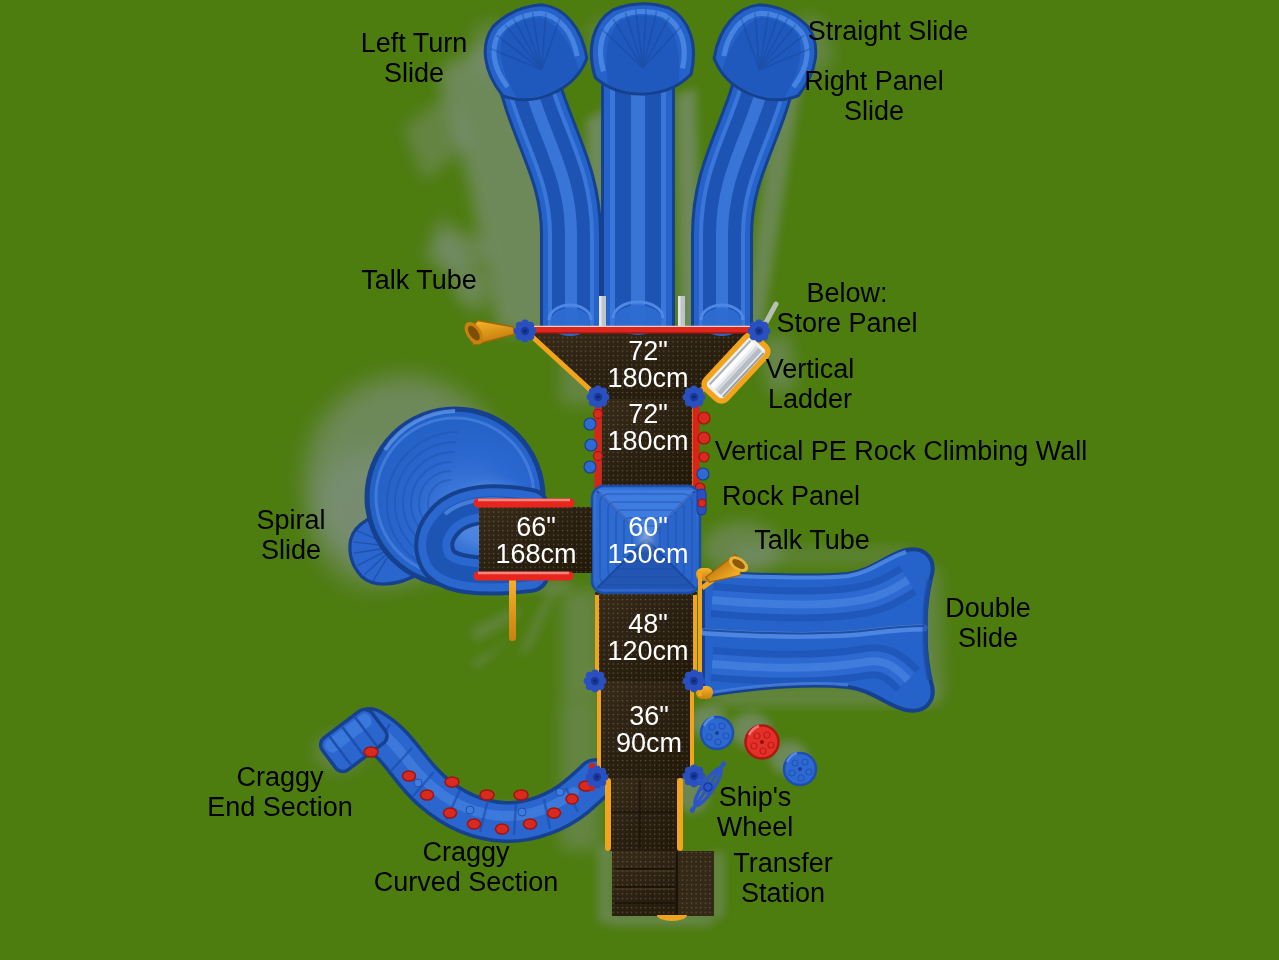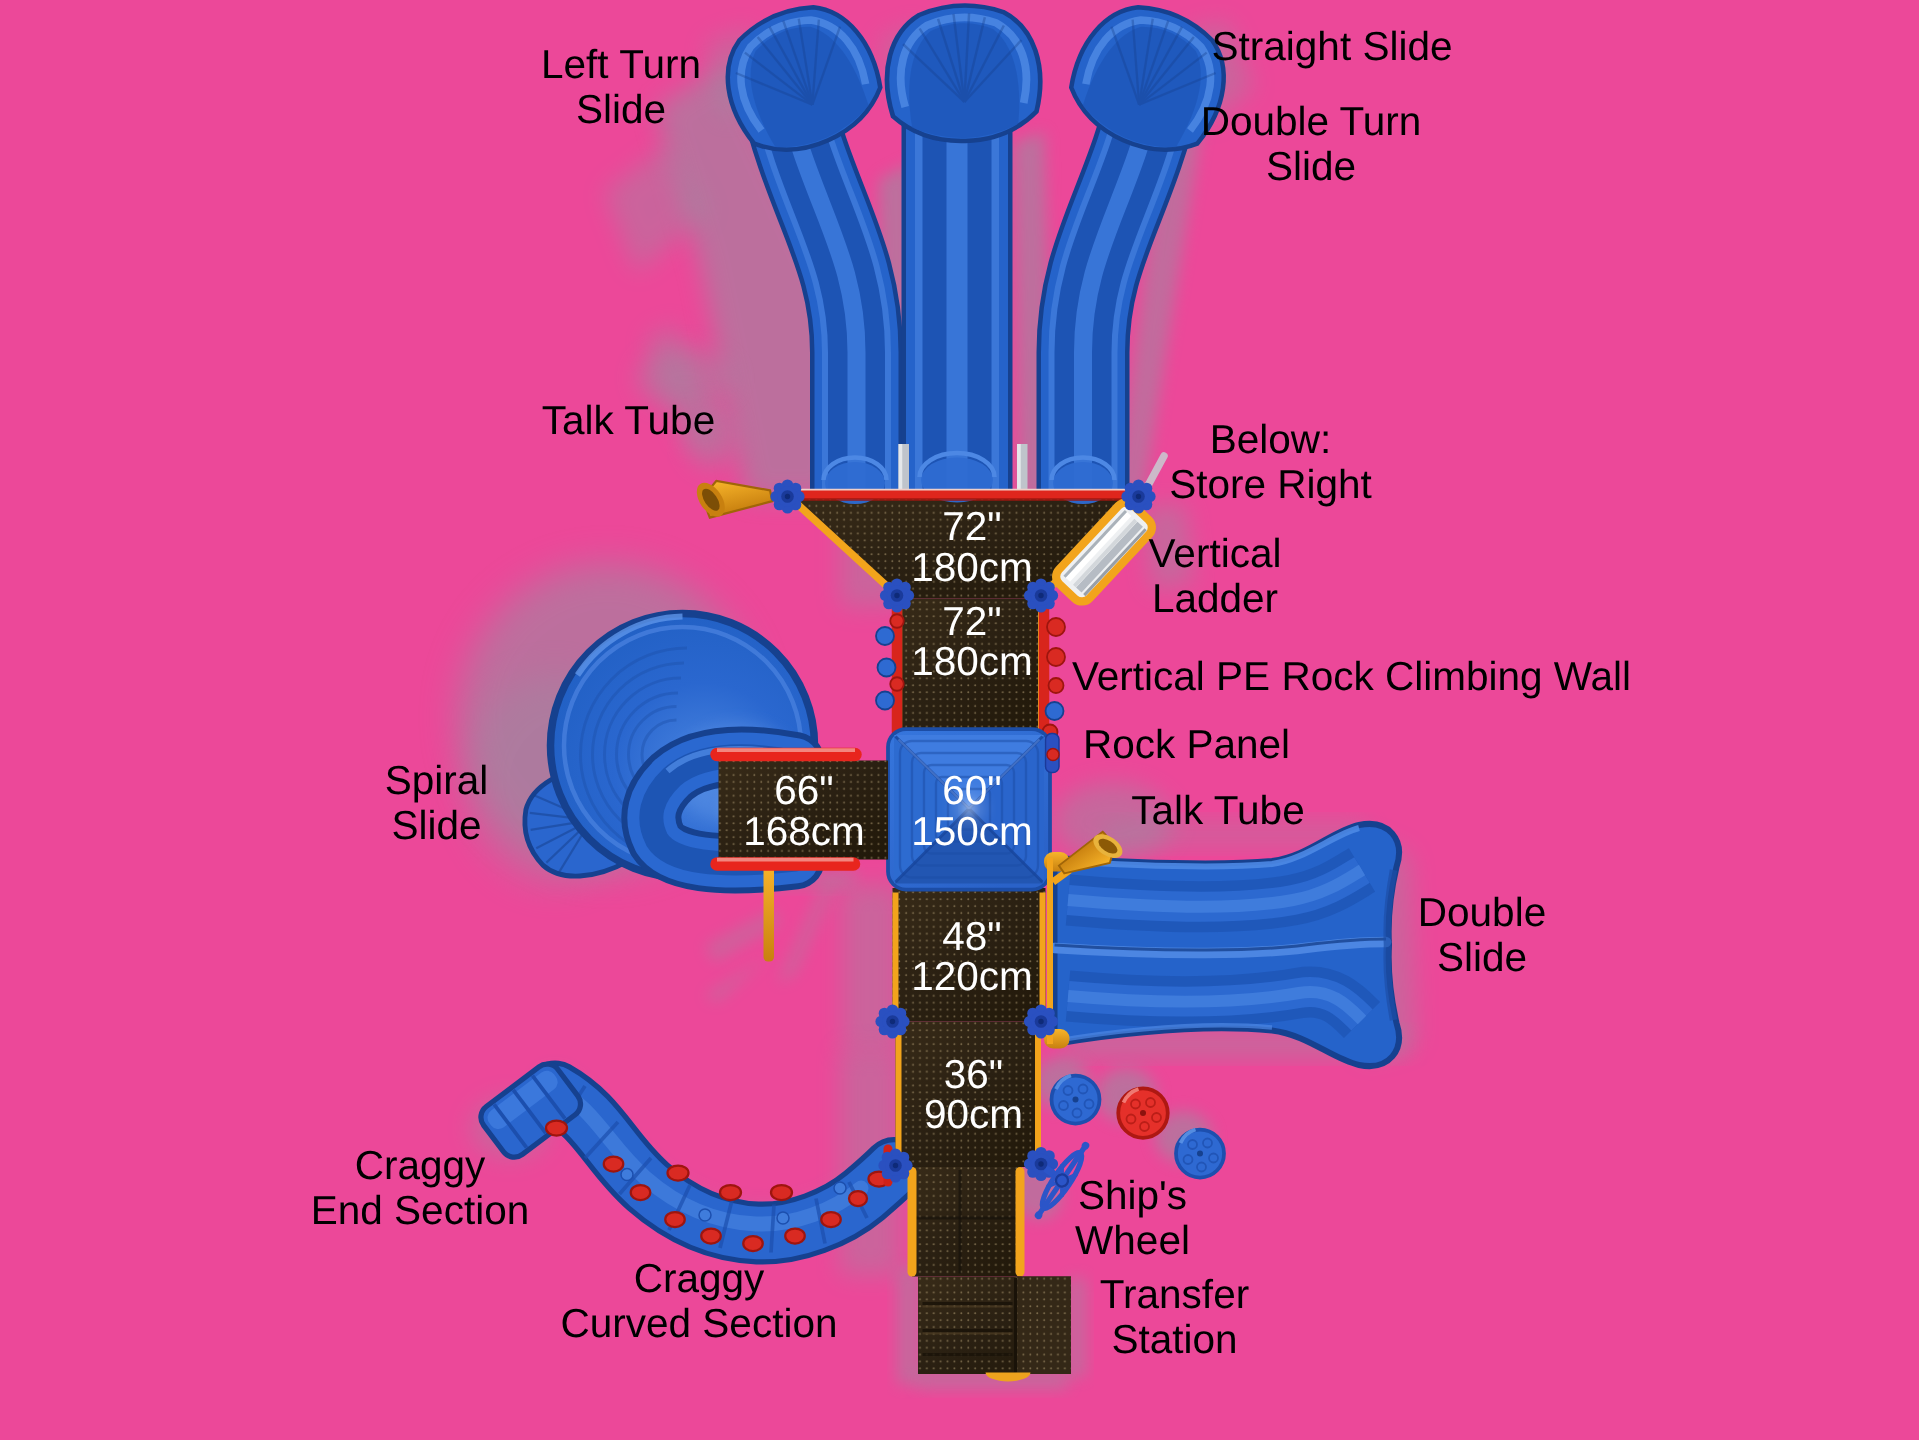--- a/index.html
+++ b/index.html
@@ -1,16 +1,16 @@
 <!DOCTYPE html>
 <html><head>
 <meta charset="utf-8">
 <style>
   html,body{margin:0;padding:0;background:#ffffff;}
-  #stage{position:relative;width:1279px;height:960px;background:#ec4899;overflow:hidden;
+  #stage{position:relative;width:1279px;height:960px;background:#4d7c0f;overflow:hidden;
          font-family:"Liberation Sans", sans-serif;}
   #scene{position:absolute;left:0;top:0;}
   .lbl{position:absolute;transform:translateX(-50%);text-align:center;white-space:pre-line;
        font-size:27px;line-height:30px;color:#000;letter-spacing:0px;}
   .meas{position:absolute;transform:translateX(-50%);text-align:center;white-space:pre-line;
        font-size:27px;line-height:27px;color:#fff;}
 </style>
 </head>
 <body>
 
@@ -515,25 +515,25 @@
       <circle cx="-28" cy="0" r="2.5" fill="#2b55c8"></circle>
       <circle cx="28" cy="0" r="2.5" fill="#2b55c8"></circle>
     </g>
   </g>
 
 </svg>
 
   <div class="lbl" style="left:414px;top:28px">Left Turn
 Slide</div>
   <div class="lbl" style="left:888px;top:16px">Straight Slide</div>
-  <div class="lbl" style="left:874px;top:66px">Double Turn
+  <div class="lbl" style="left:874px;top:66px">Right Panel
 Slide</div>
   <div class="lbl" style="left:419px;top:265px">Talk Tube</div>
   <div class="lbl" style="left:847px;top:278px">Below:
-Store Right</div>
+Store Panel</div>
   <div class="lbl" style="left:901px;top:436px">Vertical PE Rock Climbing Wall</div>
   <div class="lbl" style="left:810px;top:354px">Vertical
 Ladder</div>
   <div class="lbl" style="left:791px;top:481px">Rock Panel</div>
   <div class="lbl" style="left:291px;top:505px">Spiral
 Slide</div>
   <div class="lbl" style="left:812px;top:525px">Talk Tube</div>
   <div class="lbl" style="left:988px;top:593px">Double
 Slide</div>
   <div class="lbl" style="left:280px;top:762px">Craggy

